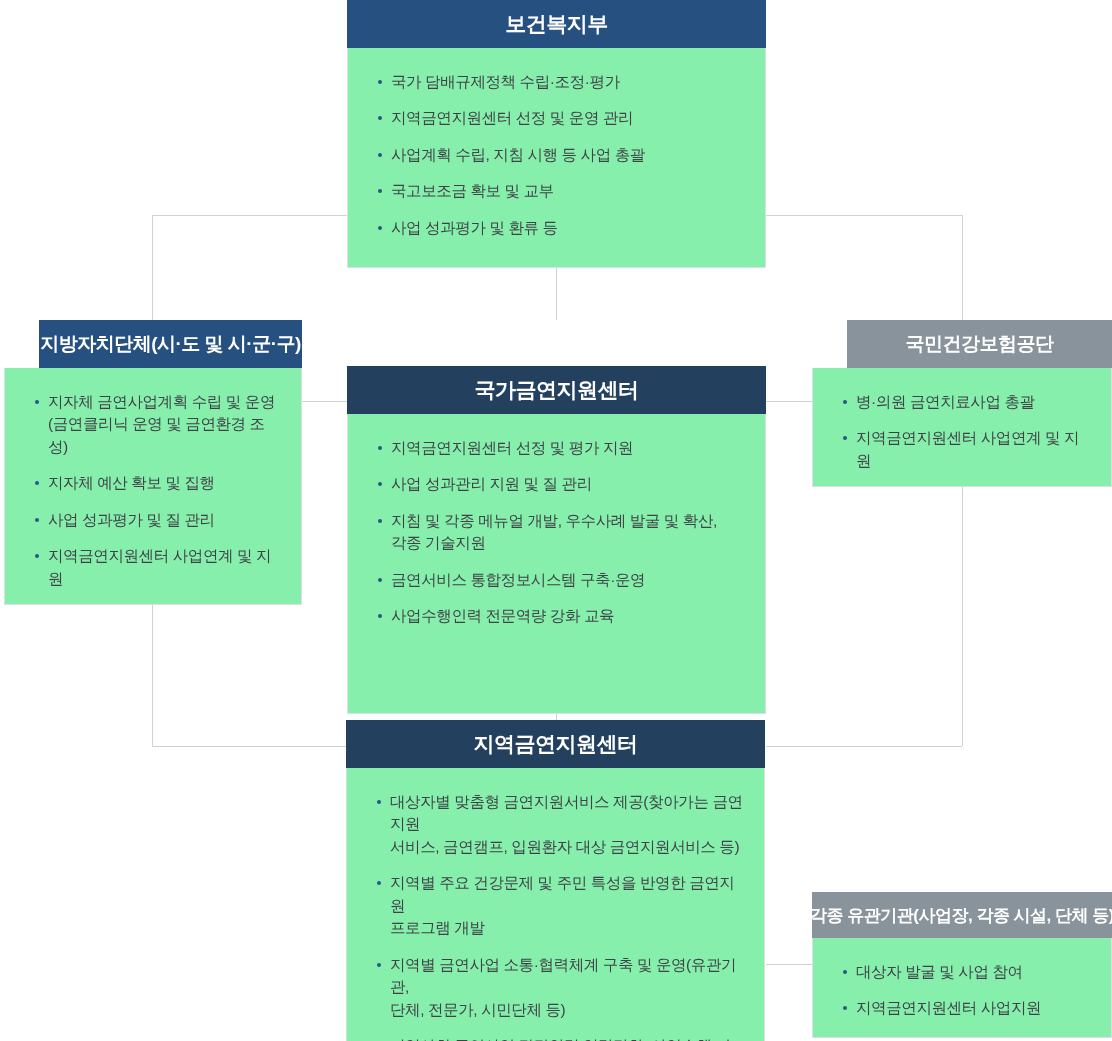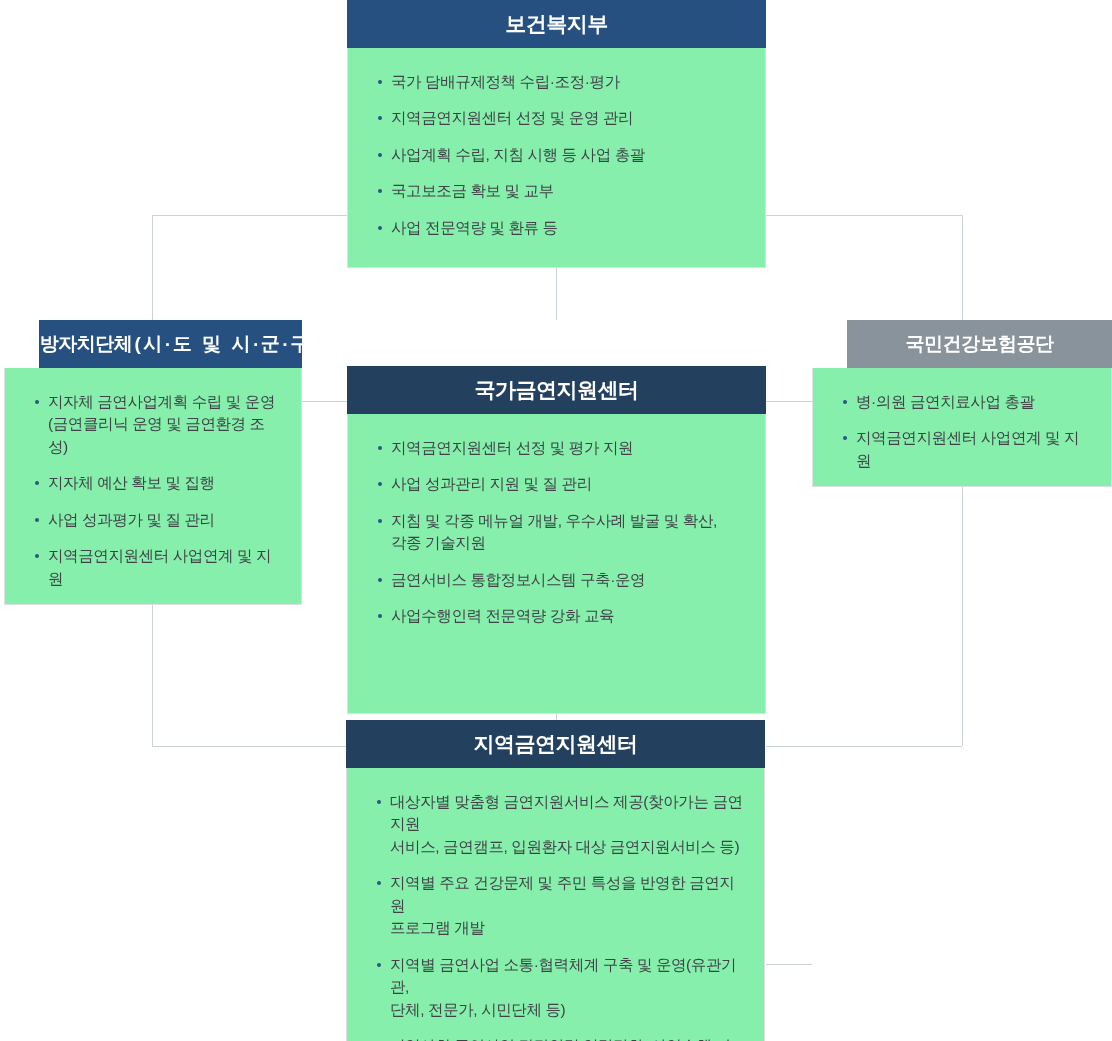--- a/index.html
+++ b/index.html
@@ -30,21 +30,21 @@
     height: 48px;
     display: flex;
     align-items: center;
     justify-content: center;
     color: #ffffff;
     font-weight: bold;
     font-size: 21px;
     letter-spacing: -0.5px;
     white-space: nowrap;
   }
-  .hd.navy  { background: #26507f; font-family: Liberation Mono, monospace; }
+  .hd.navy  { background: #26507f; }
   .hd.dark  { background: #24405f; }
   .hd.gray  { background: #89939b; }
   .hd.small { font-size: 19px; margin-left: 35px; }
   .hd.xsmall{ font-size: 17px; height: 46px; }
   .bd {
     flex: 1;
     margin: 0;
     background: #86efac;
     border: 1px solid #dae0e5;
     border-top: none;
@@ -92,21 +92,21 @@
   <div class="line" style="left:766px; top:746px; width:196px; height:1px;"></div>
   <div class="line" style="left:766px; top:964px; width:46px; height:1px;"></div>
 
   <section class="org-box" style="left:347px; top:0; width:419px; height:268px;">
     <header class="hd navy">보건복지부</header>
     <ul class="bd">
         <li>국가 담배규제정책 수립·조정·평가</li>
         <li>지역금연지원센터 선정 및 운영 관리</li>
         <li>사업계획 수립, 지침 시행 등 사업 총괄</li>
         <li>국고보조금 확보 및 교부</li>
-        <li>사업 전문역량 및 환류 등</li>
+        <li>사업 성과평가 및 환류 등</li>
       </ul>
   </section>
 
   <section class="org-box" style="left:4px; top:320px; width:298px; height:258px;">
     <header class="hd navy small">지방자치단체(시·도 및 시·군·구)</header>
     <ul class="bd">
         <li>지자체 금연사업계획 수립 및 운영
 (금연클리닉 운영 및 금연환경 조성)</li>
         <li>지자체 예산 확보 및 집행</li>
         <li>사업 성과평가 및 질 관리</li>
@@ -141,14 +141,21 @@
 서비스, 금연캠프, 입원환자 대상 금연지원서비스 등)</li>
         <li>지역별 주요 건강문제 및 주민 특성을 반영한 금연지원
 프로그램 개발</li>
         <li>지역별 금연사업 소통·협력체계 구축 및 운영(유관기관,
 단체, 전문가, 시민단체 등)</li>
         <li>지역사회 금연사업 담당인력 역량강화, 사업수행 지원
 (홍보, 교육 등)</li>
       </ul>
   </section>
 
+  <section class="org-box" style="left:812px; top:892px; width:300px; height:146px;">
+    <header class="hd gray xsmall">각종 유관기관(사업장, 각종 시설, 단체 등)</header>
+    <ul class="bd">
+        <li>대상자 발굴 및 사업 참여</li>
+        <li>지역금연지원센터 사업지원</li>
+      </ul>
+  </section>
 
 </div>
 
 </body></html>

